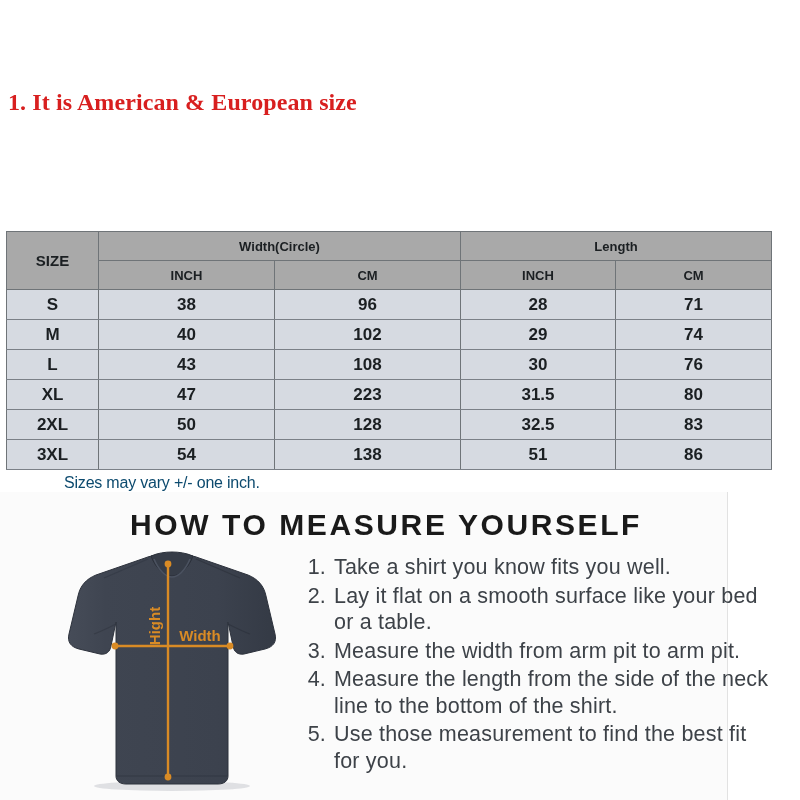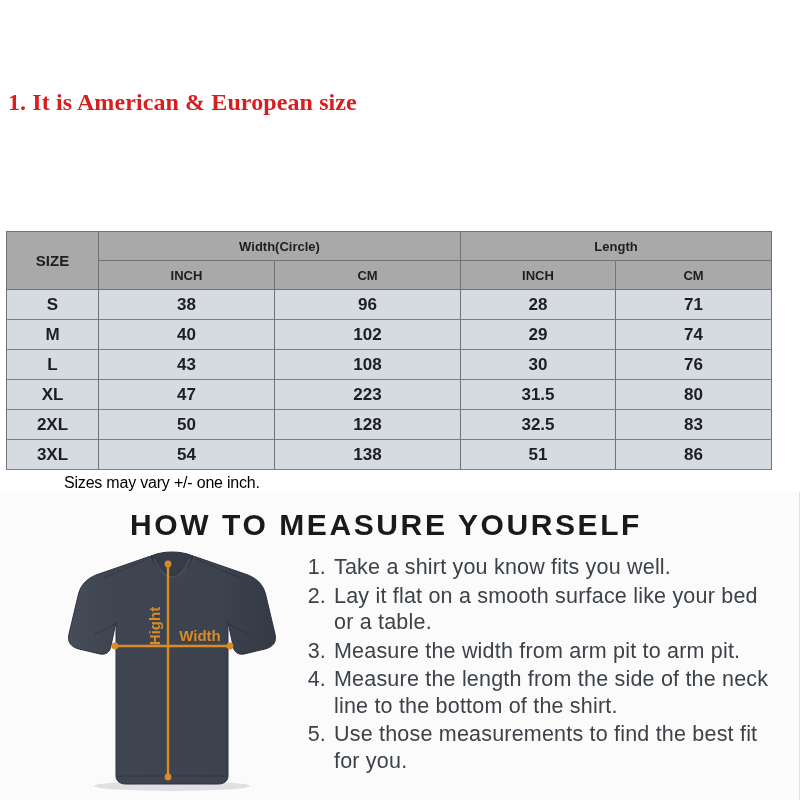--- a/index.html
+++ b/index.html
@@ -74,31 +74,31 @@
   .col-wc    { width: 186px; }
   .col-li    { width: 155px; }
   .col-lc    { width: 156px; }
 
   
   #vary-note {
     position: absolute;
     left: 64px;
     top: 474px;
     font-size: 16px;
-    color: #000000;
+    color: #0c4a6e;
     font-family: "Liberation Sans", sans-serif;
     letter-spacing: -0.2px;
   }
 
   
   #measure-panel {
     position: absolute;
     left: 0px;
     top: 492px;
-    width: 800px;
+    width: 728px;
     height: 308px;
     background: #fbfbfb;
     border-right: 1px solid #e2e2e2;
     box-sizing: border-box;
   }
   #measure-title {
     position: absolute;
     left: 0;
     top: 16px;
     width: 772px;
@@ -304,16 +304,16 @@
       <div class="step">
         <span class="step-num">3.</span>
         <span class="step-text">Measure the width from arm pit to arm pit.</span>
       </div>
       <div class="step">
         <span class="step-num">4.</span>
         <span class="step-text">Measure the length from the side of the neck line to the bottom of the shirt.</span>
       </div>
       <div class="step">
         <span class="step-num">5.</span>
-        <span class="step-text">Use those measurements to find the best fit for you.</span>
+        <span class="step-text">Use those measurement to find the best fit for you.</span>
       </div>
     </div>
 </div>
 
 </body></html>

